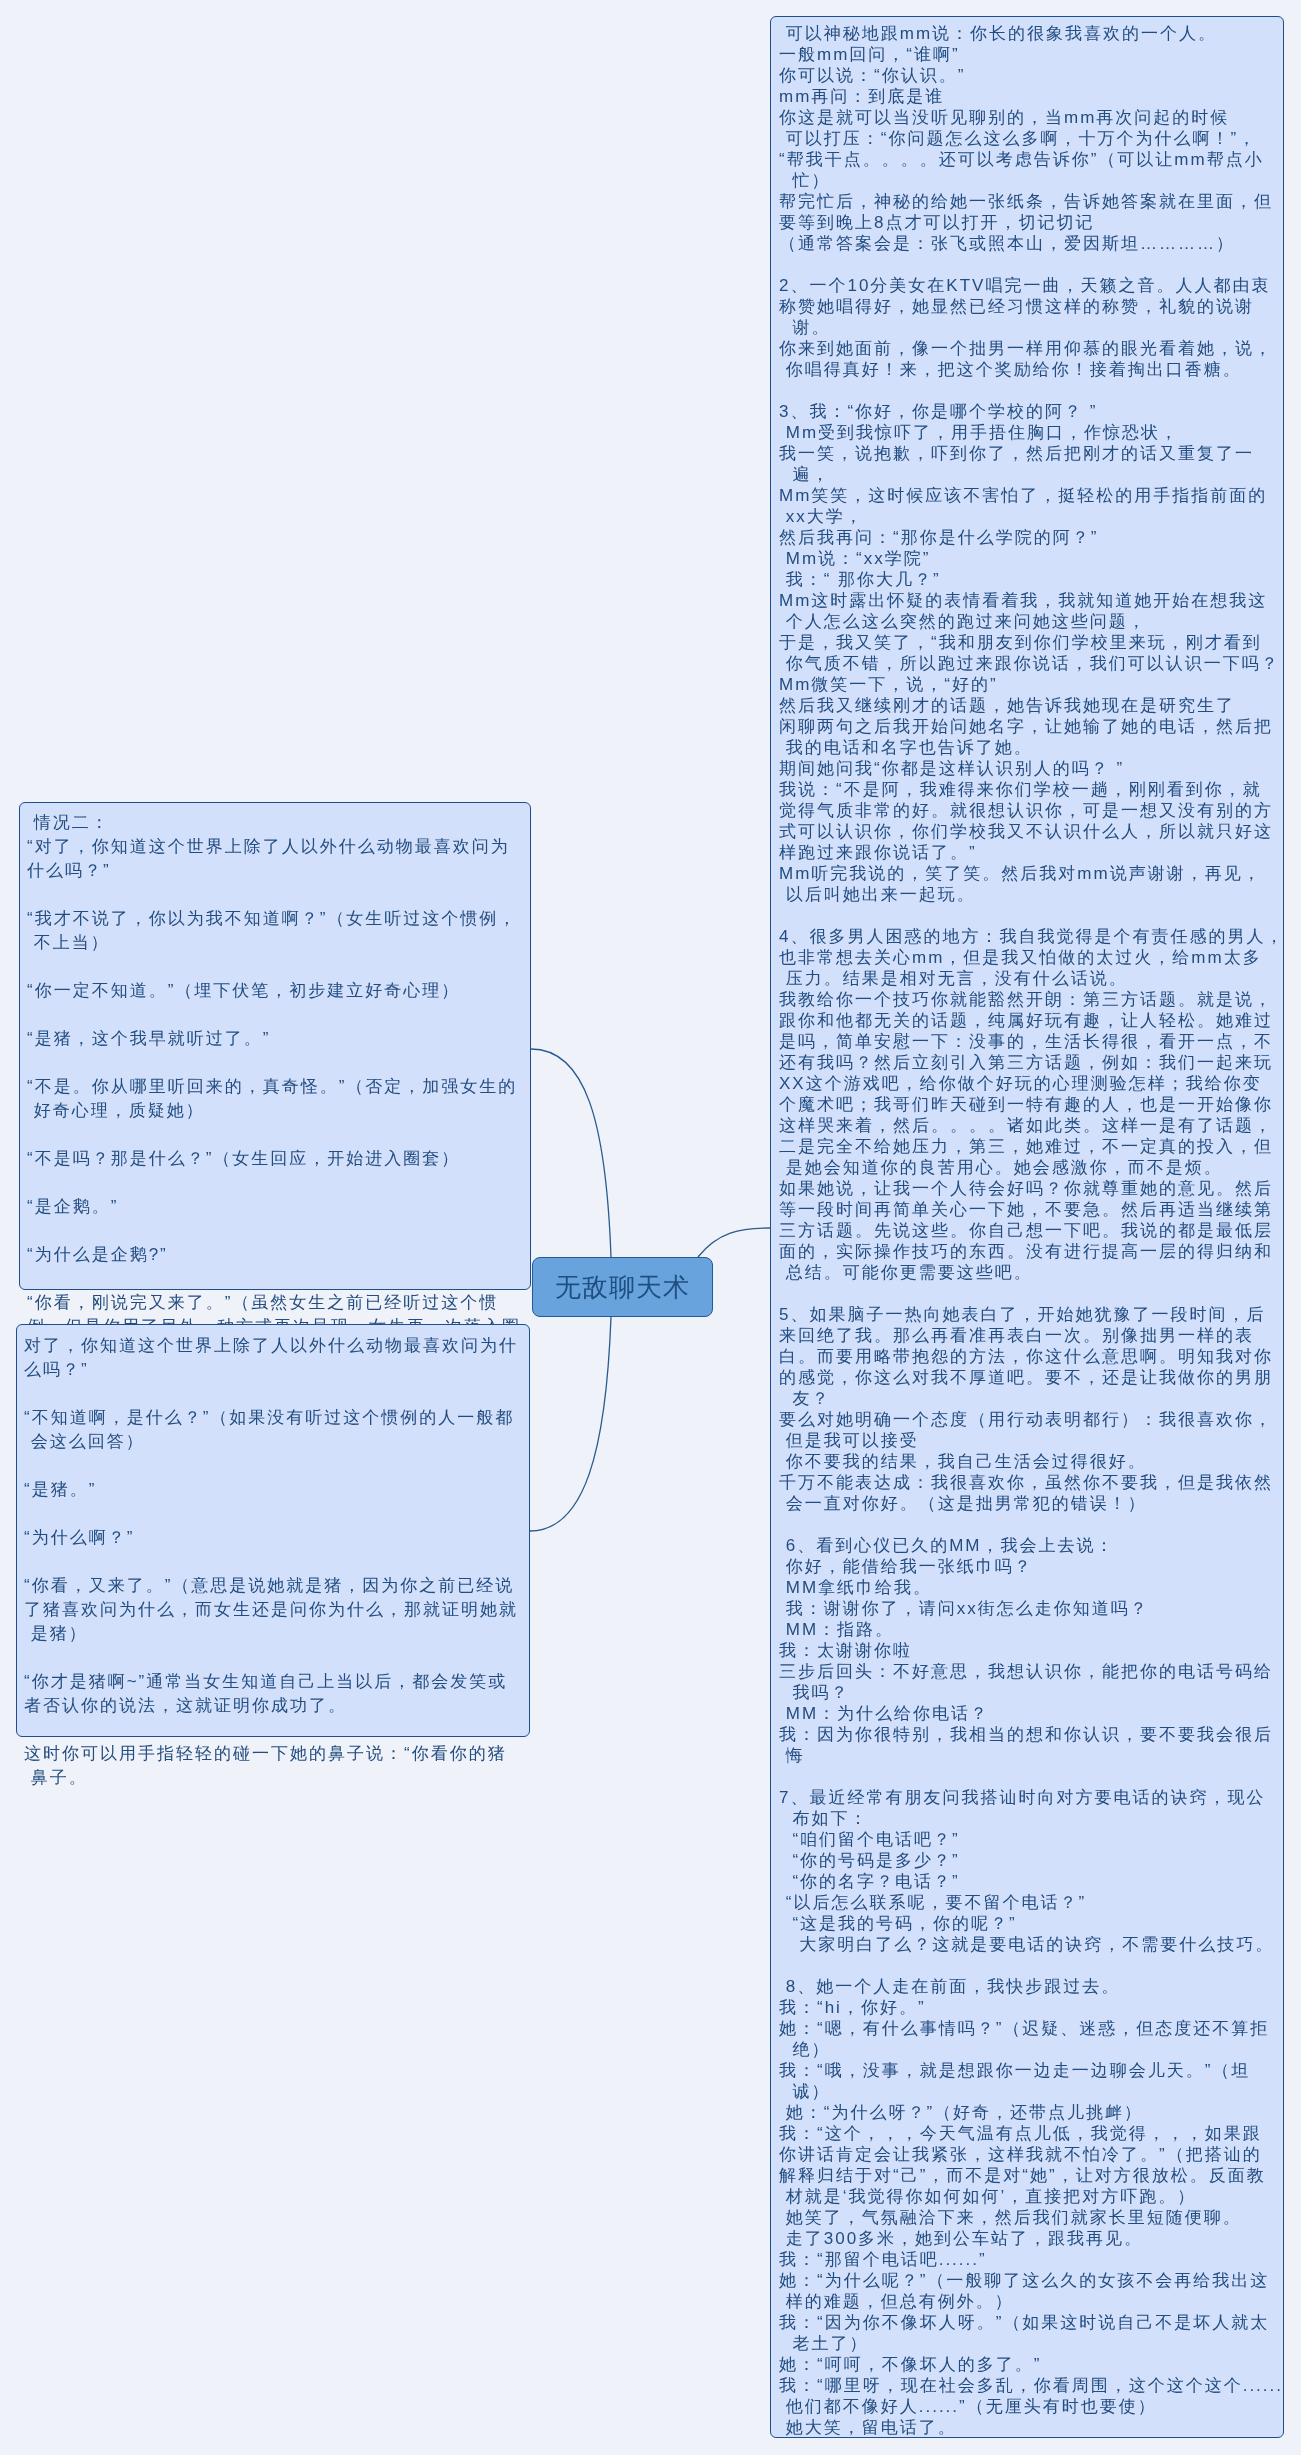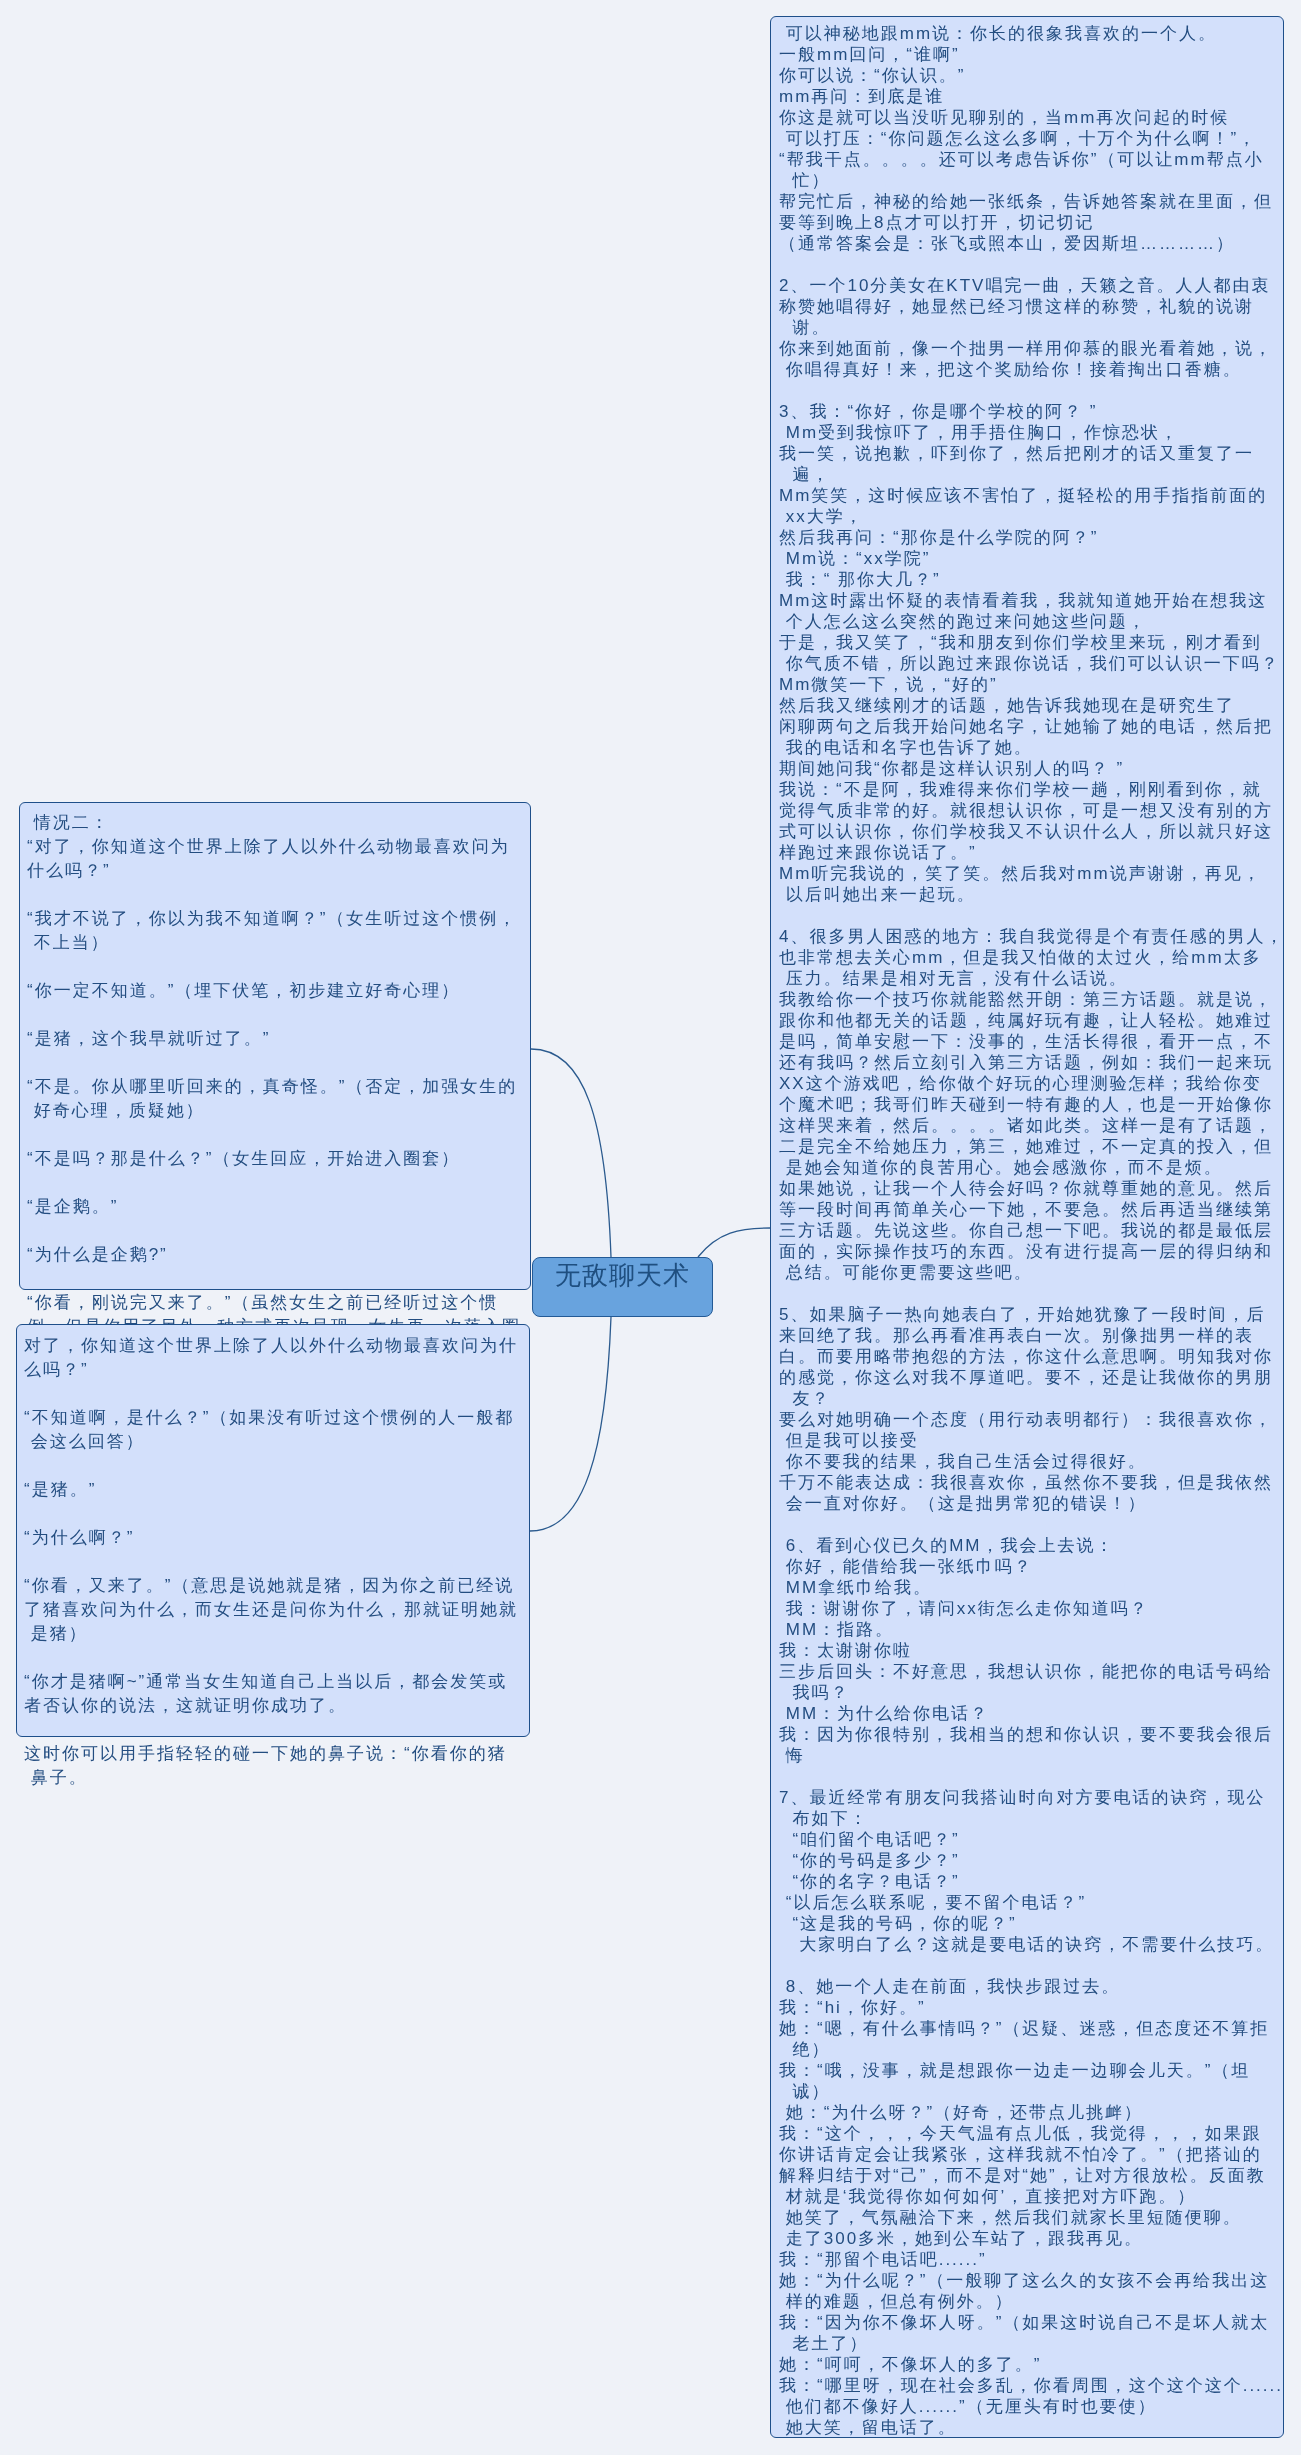--- a/index.html
+++ b/index.html
@@ -70,20 +70,21 @@
       position: absolute;
       left: 532px;
       top: 1257px;
       width: 181px;
       height: 60px;
       box-sizing: border-box;
       background: #68a3de;
       border: 1.5px solid #235a96;
       border-radius: 8px;
       display: flex;
+      align-items: center;
       justify-content: center;
     }
     .central-label {
       color: #1f4f80;
       font-size: 26px;
       letter-spacing: 1px;
       white-space: nowrap;
     }
   </style>
 </head>

